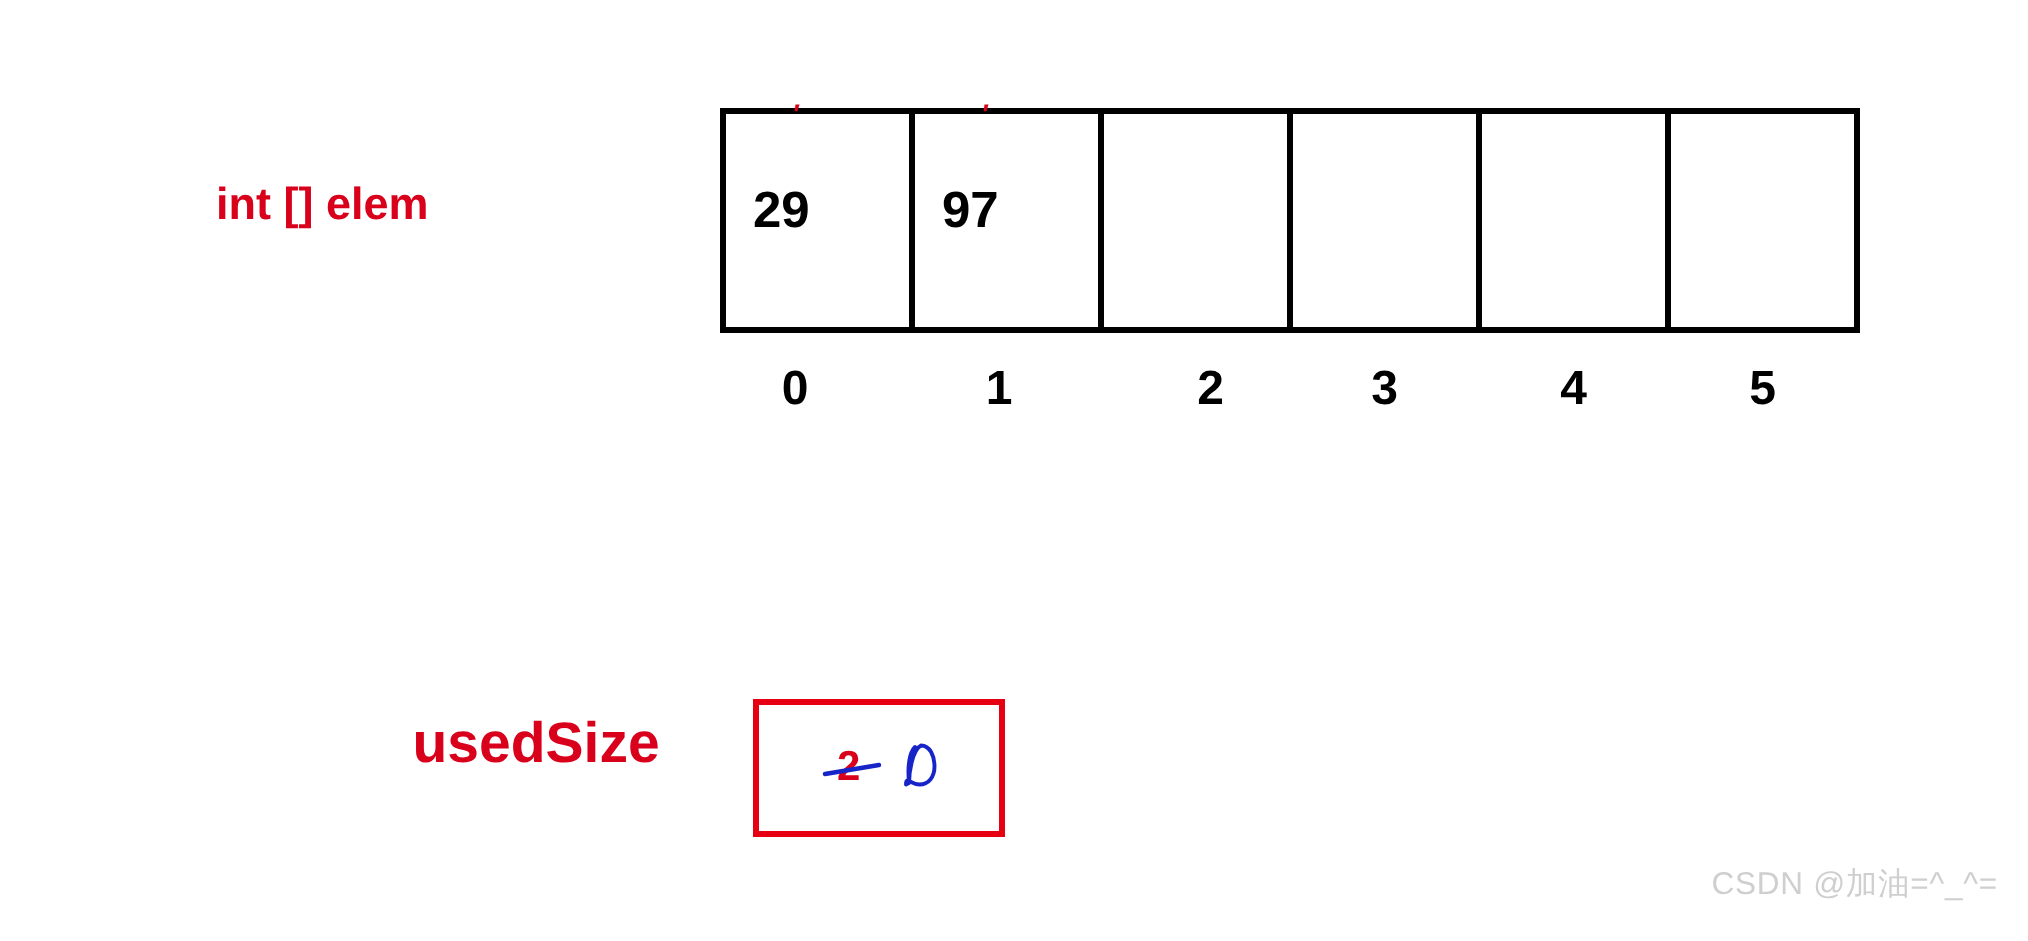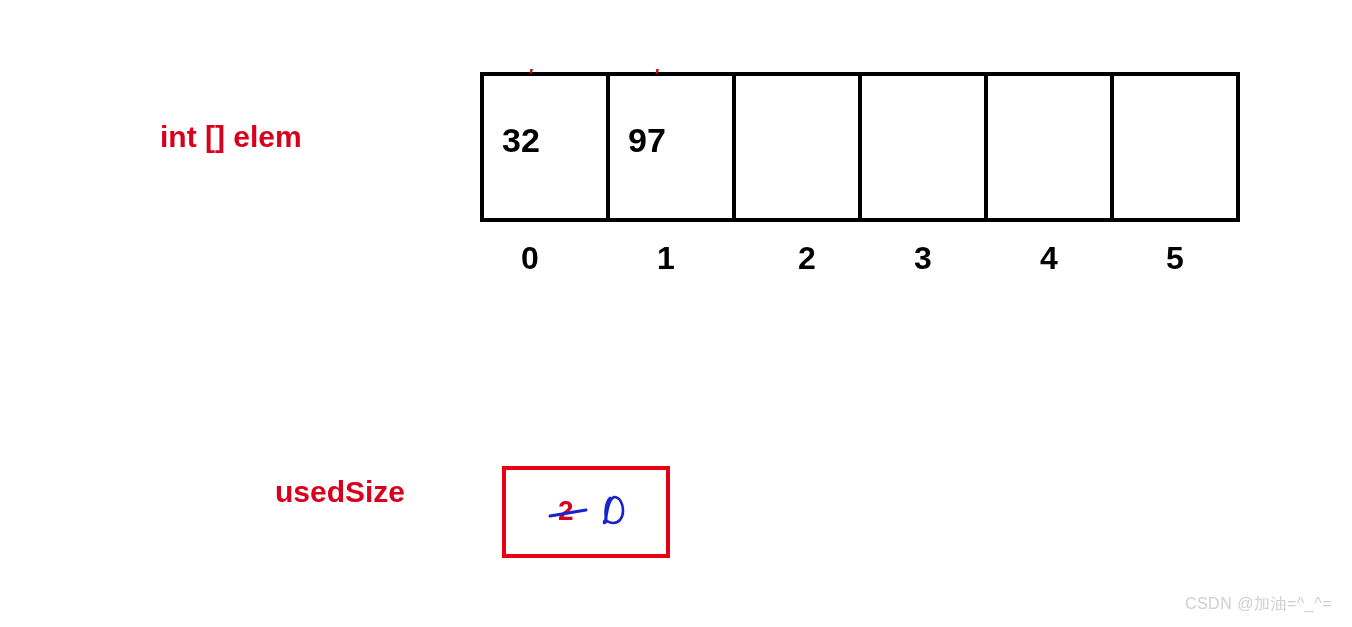--- a/index.html
+++ b/index.html
@@ -7,21 +7,21 @@
     padding: 0;
     width: 1352px;
     height: 627px;
     background: #ffffff;
     font-family: "Microsoft YaHei", Arial, sans-serif;
     position: relative;
     overflow: hidden;
   }
   .label-elem {
     position: absolute;
-    left: 160px;
+    left: 144px;
     top: 120px;
     color: #d9001b;
     font-weight: 700;
     font-size: 30px;
   }
   .array-wrap {
     position: absolute;
     left: 480px;
     top: 72px;
   }
@@ -71,21 +71,21 @@
   .idx.i0 { padding-right: 30px; }
   .idx.i1 { padding-right: 10px; }
   .idx.i2 { padding-left: 20px; }
 
   .label-used {
     position: absolute;
     left: 275px;
     top: 475px;
     color: #d9001b;
     font-weight: 700;
-    font-size: 30px;
+    font-size: 38px;
   }
   .used-box {
     position: absolute;
     left: 502px;
     top: 466px;
     width: 168px;
     height: 92px;
     border: 4px solid #e60012;
     box-sizing: border-box;
   }
@@ -107,36 +107,36 @@
   .zero-blob {
     position: absolute;
     left: 600px;
     top: 494px;
     width: 28px;
     height: 32px;
   }
   .watermark {
     position: absolute;
     right: 20px;
-    bottom: 12px;
+    bottom: 24px;
     color: #cfcfcf;
-    font-size: 16px;
+    font-size: 21px;
     letter-spacing: 0.5px;
   }
 </style>
 </head>
 <body>
 
 <div class="label-elem">int []   elem</div>
 
 <div class="array-wrap">
   <div class="array-row">
     <div class="cell">
       <span class="tick">′</span>
-      <span>32</span>
+      <span>29</span>
     </div>
     <div class="cell">
       <span class="tick">′</span>
       <span>97</span>
     </div>
     <div class="cell">
       <span></span>
     </div>
     <div class="cell">
       <span></span>

